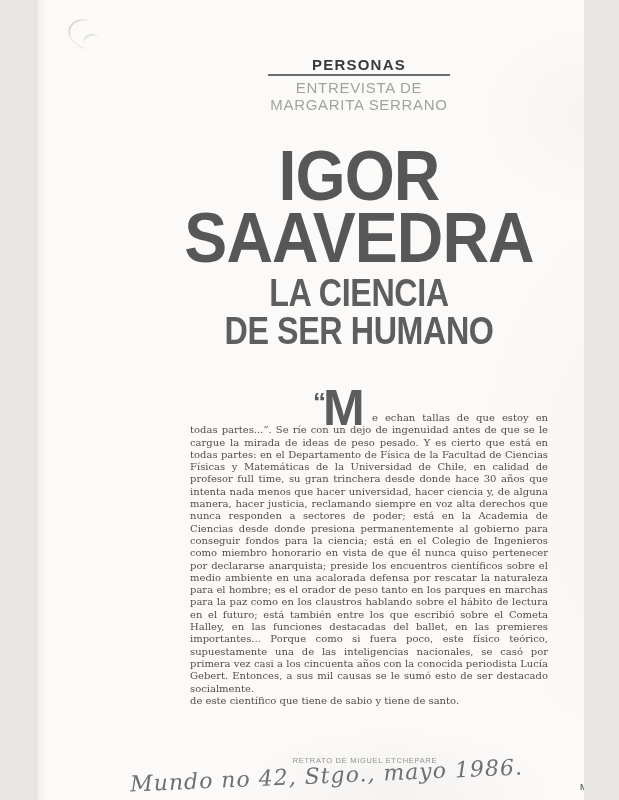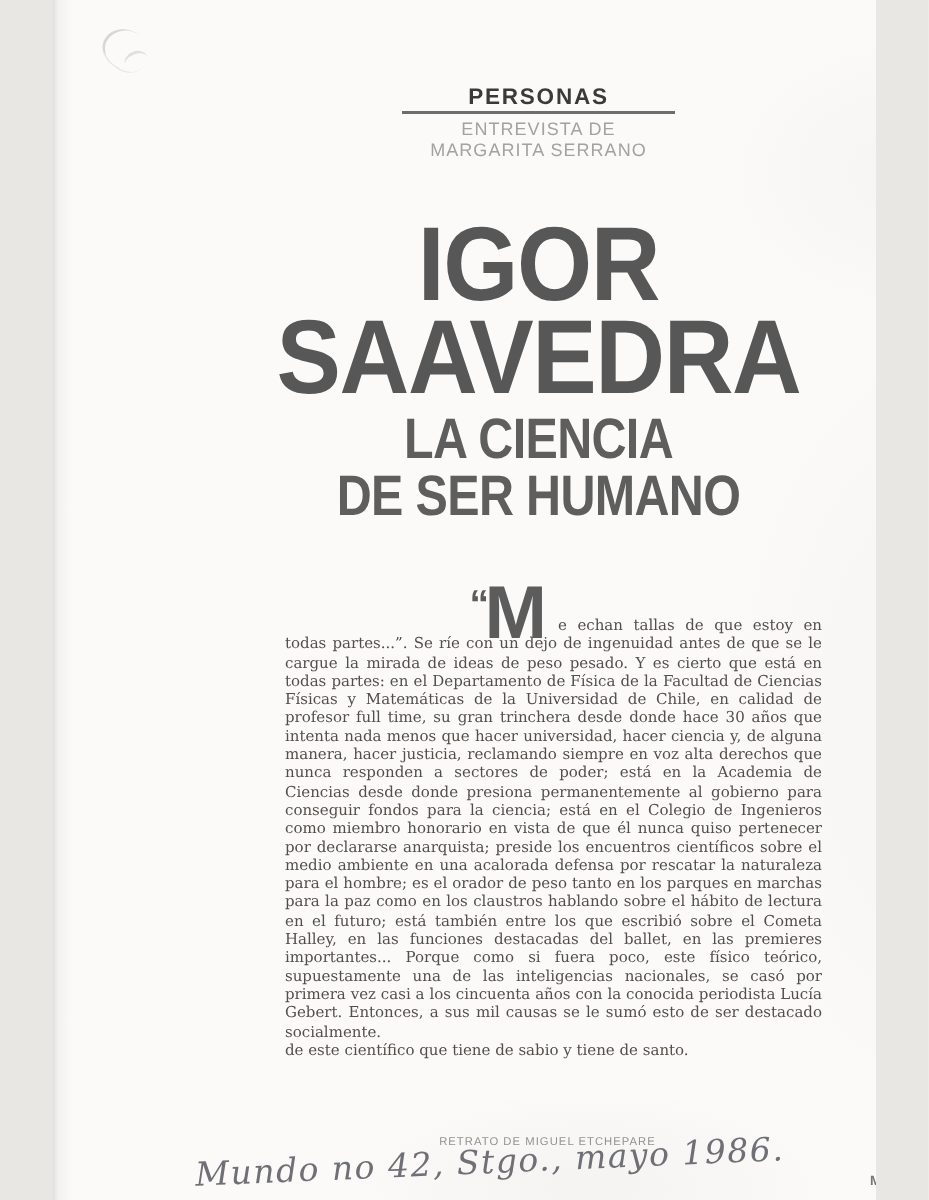--- a/index.html
+++ b/index.html
@@ -20,21 +20,21 @@
   .sm1 { position:absolute; left:33px; top:20px; width:30px; height:26px;
          border-left:2px solid rgba(90,90,90,0.22); border-bottom:1px solid rgba(120,120,120,0.15);
          border-radius:60% 40% 50% 50%; transform:rotate(38deg); }
   .sm2 { position:absolute; left:48px; top:34px; width:16px; height:12px;
          border-top:2px solid rgba(100,100,100,0.18); border-radius:50%; transform:rotate(-20deg); }
   .watermark { position:absolute; left:563px; top:14px; font-size:52px; font-weight:bold;
          color:#efeeeb; letter-spacing:0; }
   .masthead { position:absolute; top:56px; left:233px; width:182px; text-align:center; }
   .section-label { font-size:15px; font-weight:bold; letter-spacing:1.2px; color:#3a3a3a; }
   .rule { height:2px; background:#6d6d6d; margin:1px 0 3px 0; }
-  .byline { font-size:12px; letter-spacing:0.7px; color:#a2a2a0; }
+  .byline { font-size:15px; letter-spacing:0.7px; color:#a2a2a0; }
 
   .title, .subtitle { position:absolute; left:24px; width:600px; text-align:center;
          font-weight:bold; line-height:1; white-space:nowrap; }
   .title { font-size:70px; color:#575757; letter-spacing:-1px; transform:scaleX(0.92); transform-origin:center; }
   .title.l1 { top:141px; }
   .title.l2 { top:203px; }
   .subtitle { font-size:38px; color:#5e5e5e; letter-spacing:-0.5px; transform:scaleX(0.85); transform-origin:center; }
   .subtitle.sub1 { top:274px; }
   .subtitle.sub2 { top:312px; }
 

